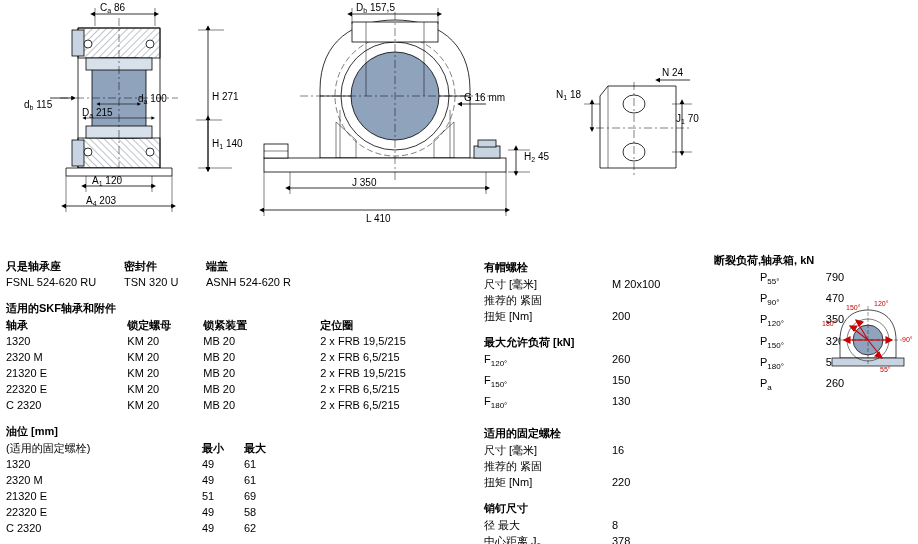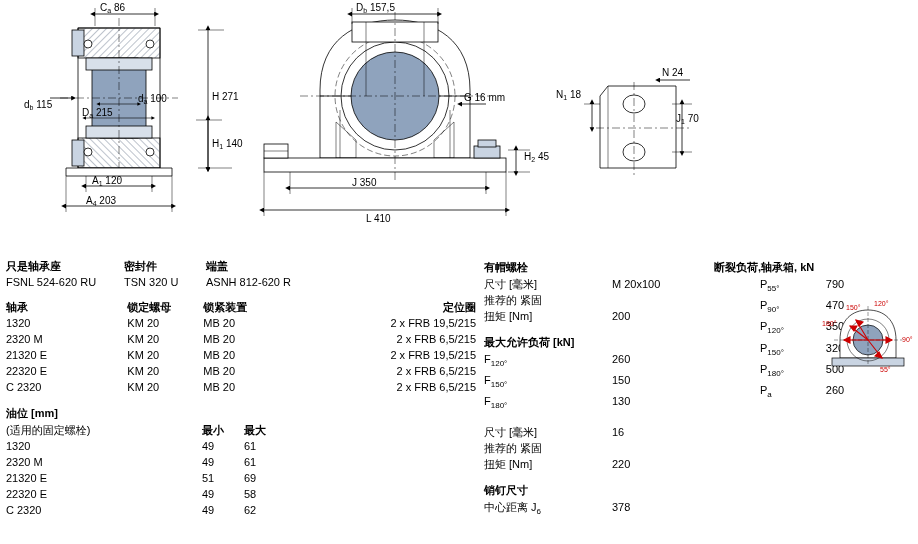--- a/index.html
+++ b/index.html
@@ -25,29 +25,29 @@
   .drawings {
     position: absolute;
     left: 0; top: 0;
     width: 918px; height: 240px;
   }
   svg { display: block; }
   .hdr { font-weight: bold; }
 
   .col-left { position: absolute; left: 6px; top: 258px; width: 470px; }
   .col-right { position: absolute; left: 484px; top: 258px; width: 300px; }
-  .col-far { position: absolute; left: 714px; top: 258px; width: 200px; }
+  .col-far { position: absolute; left: 714px; top: 251px; width: 200px; }
 
   .row { display: flex; line-height: 16px; }
   .row > div { white-space: nowrap; }
 
   .g1 { width: 102px; }
   .g2 { width: 78px; margin-left: 22px; }
   .g3 { width: 120px; }
-  .g4 { width: 160px; text-align: right; }
+  .g4 { width: 160px; }
 
   .sec-title { font-weight: bold; line-height: 18px; }
   .spacer { height: 9px; }
 
   .r-lbl { width: 128px; }
   .r-val { width: 90px; }
 
   .f-lbl { width: 128px; }
   .f-val { width: 70px; }
 
@@ -232,25 +232,26 @@
   <div class="col-left">
 
     <div class="row">
       <div class="hdr" style="width:118px">只是轴承座</div>
       <div class="hdr" style="width:82px">密封件</div>
       <div class="hdr" style="width:160px">端盖</div>
     </div>
     <div class="row">
       <div style="width:118px">FSNL 524-620 RU</div>
       <div style="width:82px">TSN 320 U</div>
-      <div style="width:160px">ASNH 812-620 R</div>
+      <div style="width:160px">ASNH 524-620 R</div>
     </div>
 
     <div class="spacer"></div>
 
+    <div class="sec-title">适用的SKF轴承和附件</div>
     <div class="row">
       <div class="hdr g1">轴承</div>
       <div class="hdr g2">锁定螺母</div>
       <div class="hdr g3">锁紧装置</div>
       <div class="hdr g4">定位圈</div>
     </div>
     <div class="row">
       <div class="g1">1320</div>
       <div class="g2">KM 20</div>
       <div class="g3">MB 20</div>
@@ -342,36 +343,41 @@
       <div class="f-lbl"><span>F</span><sub>150°</sub></div>
       <div class="f-val">150</div>
     </div>
     <div class="row">
       <div class="f-lbl"><span>F</span><sub>180°</sub></div>
       <div class="f-val">130</div>
     </div>
 
     <div class="spacer"></div>
 
+    <div class="sec-title">适用的固定螺栓</div>
     <div class="row">
       <div class="r-lbl">尺寸 [毫米]</div>
       <div class="r-val">16</div>
     </div>
     <div class="row">
       <div class="r-lbl">推荐的 紧固</div>
       <div class="r-val"></div>
     </div>
     <div class="row">
       <div class="r-lbl">扭矩 [Nm]</div>
       <div class="r-val">220</div>
     </div>
 
     <div class="spacer"></div>
 
     <div class="sec-title">销钉尺寸</div>
+    <div class="row">
+      <div class="r-lbl">径 最大</div>
+      <div class="r-val">8</div>
+    </div>
     <div class="row">
       <div class="r-lbl"><span>中心距离 J</span><sub>6</sub></div>
       <div class="r-val">378</div>
     </div>
   </div>
 
   <div class="col-far">
     <div class="sec-title">断裂负荷,轴承箱, kN</div>
     <div class="row">
       <div class="p-lbl"><span>P</span><sub>55°</sub></div>

